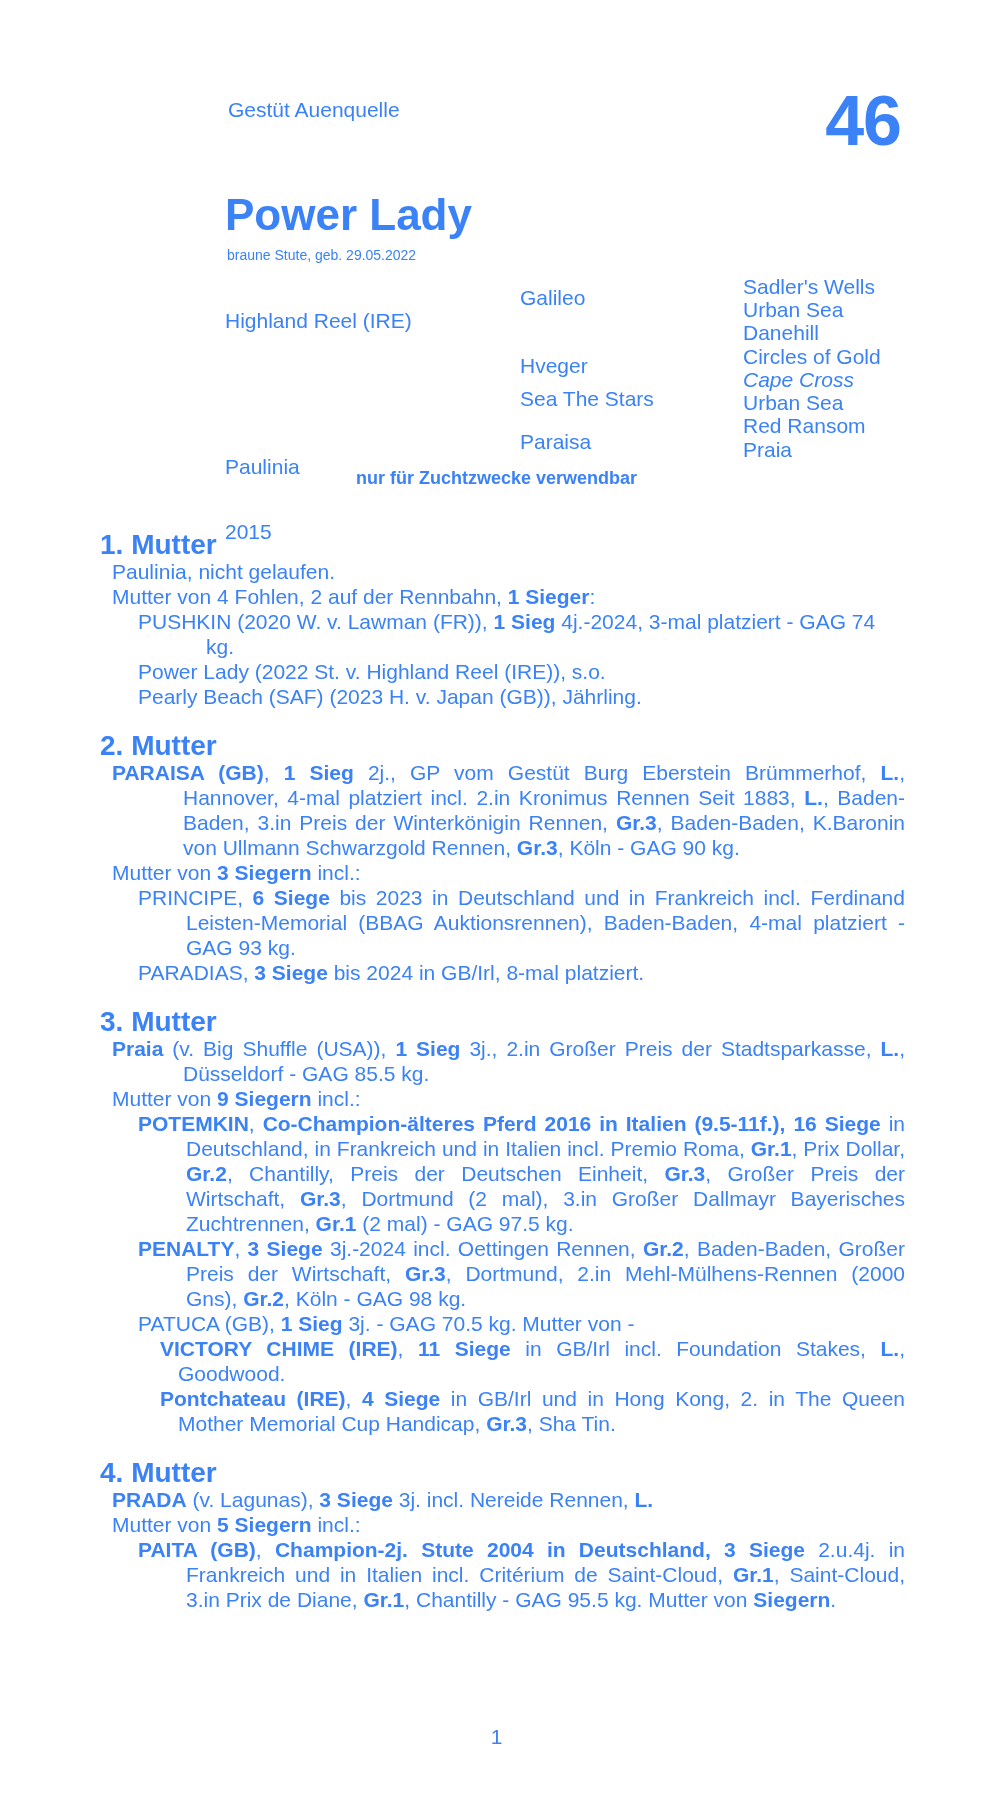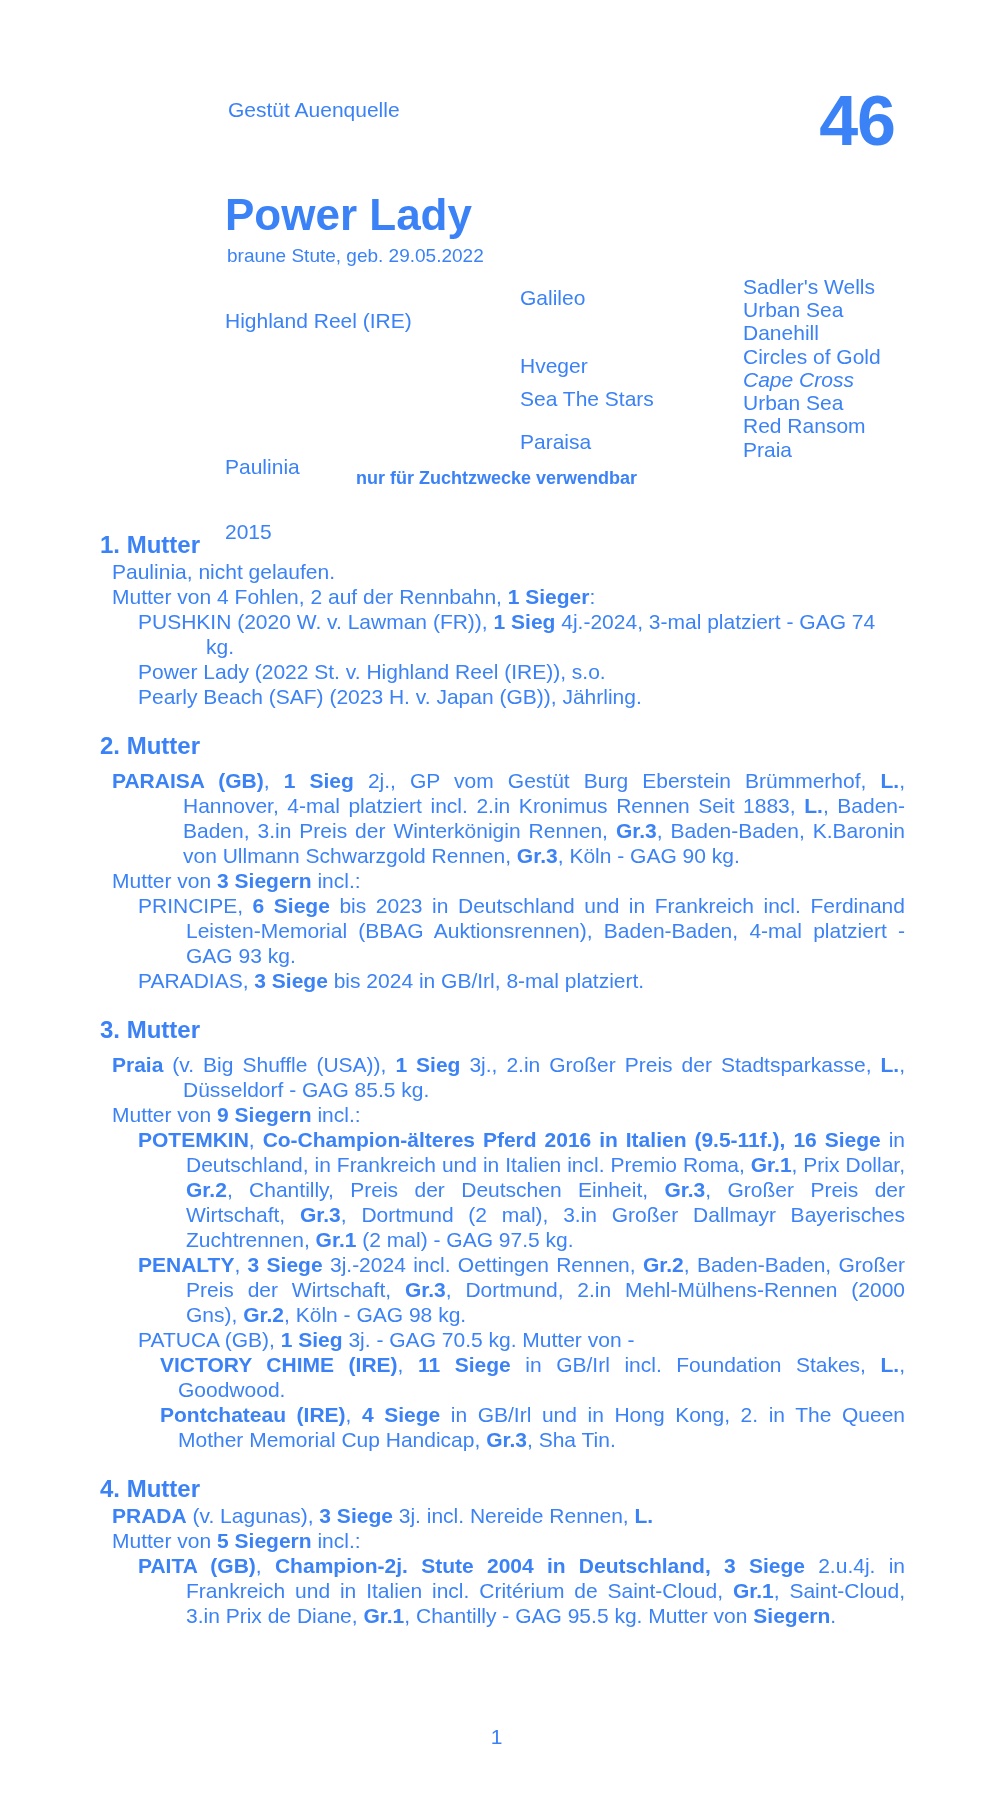--- a/index.html
+++ b/index.html
@@ -7,24 +7,24 @@
     position:relative;
     width:993px; height:1819px;
     margin:0 auto;
     background:#ffffff;
     color:#3b82f6;
     font-family:"Liberation Sans","DejaVu Sans",sans-serif;
     overflow:hidden;
   }
   
   .consignor { position:absolute; left:228px; top:97px; font-size:21px; line-height:25px; }
-  .lot       { position:absolute; top:86px; right:98px; font-size:70px; font-weight:bold; line-height:1; letter-spacing:-1px; }
+  .lot       { position:absolute; top:86px; right:92px; font-size:70px; font-weight:bold; line-height:1; letter-spacing:-1px; }
   
   .horse-name { position:absolute; left:225px; top:190px; margin:0; font-size:44px; font-weight:bold; letter-spacing:0; }
-  .horse-desc { position:absolute; left:227px; top:243px; font-size:19px; line-height:25px; }
+  .horse-desc { position:absolute; left:227px; top:243px; font-size:14px; line-height:25px; }
   
   .ped { position:absolute; inset:0; font-size:21px; line-height:23px; }
   .ped div { position:absolute; white-space:nowrap; }
   .ped-sire { left:225px; top:309px; }
   .ped-dam  { left:225px; top:414px; line-height:25px; }
   .ped-dam div { position:static;margin-top:40px; }
   .g0 { left:520px; top:286px; }
   .g1 { left:520px; top:332px;margin-top:22px; }
   .g2 { left:520px; top:387px; }
   .g3 { left:520px; top:430px; }
@@ -33,25 +33,25 @@
   .gg2 { left:743px; top:321px; }
   .gg3 { left:743px; top:345px; }
   .gg4 { left:743px; top:368px;font-style:italic; }
   .gg5 { left:743px; top:391px; }
   .gg6 { left:743px; top:414px; }
   .gg7 { left:743px; top:438px; }
   
   .notice { position:absolute; left:0; top:468px; width:993px; text-align:center; font-size:18px; font-weight:bold; }
   
   .body { position:absolute; left:100px; top:508px; width:805px; font-size:21px; line-height:25px; }
-  .sec-h { margin:23px 0 0 0; font-size:24px; line-height:28px; font-weight:bold; }
+  .sec-h { margin:23px 0 0 0; font-size:28px; line-height:28px; font-weight:bold; }
   .para { margin:0; }
   .just { text-align:justify; }
   .l0 { margin-left:12px; }
-  .l0.hang { padding-left:71px; text-indent:-71px;margin-top:8px; }
+  .l0.hang { padding-left:71px; text-indent:-71px; }
   .l1 { margin-left:38px; }
   .l1.hang { padding-left:48px; text-indent:-48px; }
   .l1.hangdeep { padding-left:68px; text-indent:-68px; }
   .l2 { margin-left:60px; }
   .l2.hang { padding-left:18px; text-indent:-18px; }
   
   .footer { position:absolute; left:0; top:1725px; width:993px; text-align:center; font-size:21px; }
 </style>
 </head>
 <body>

